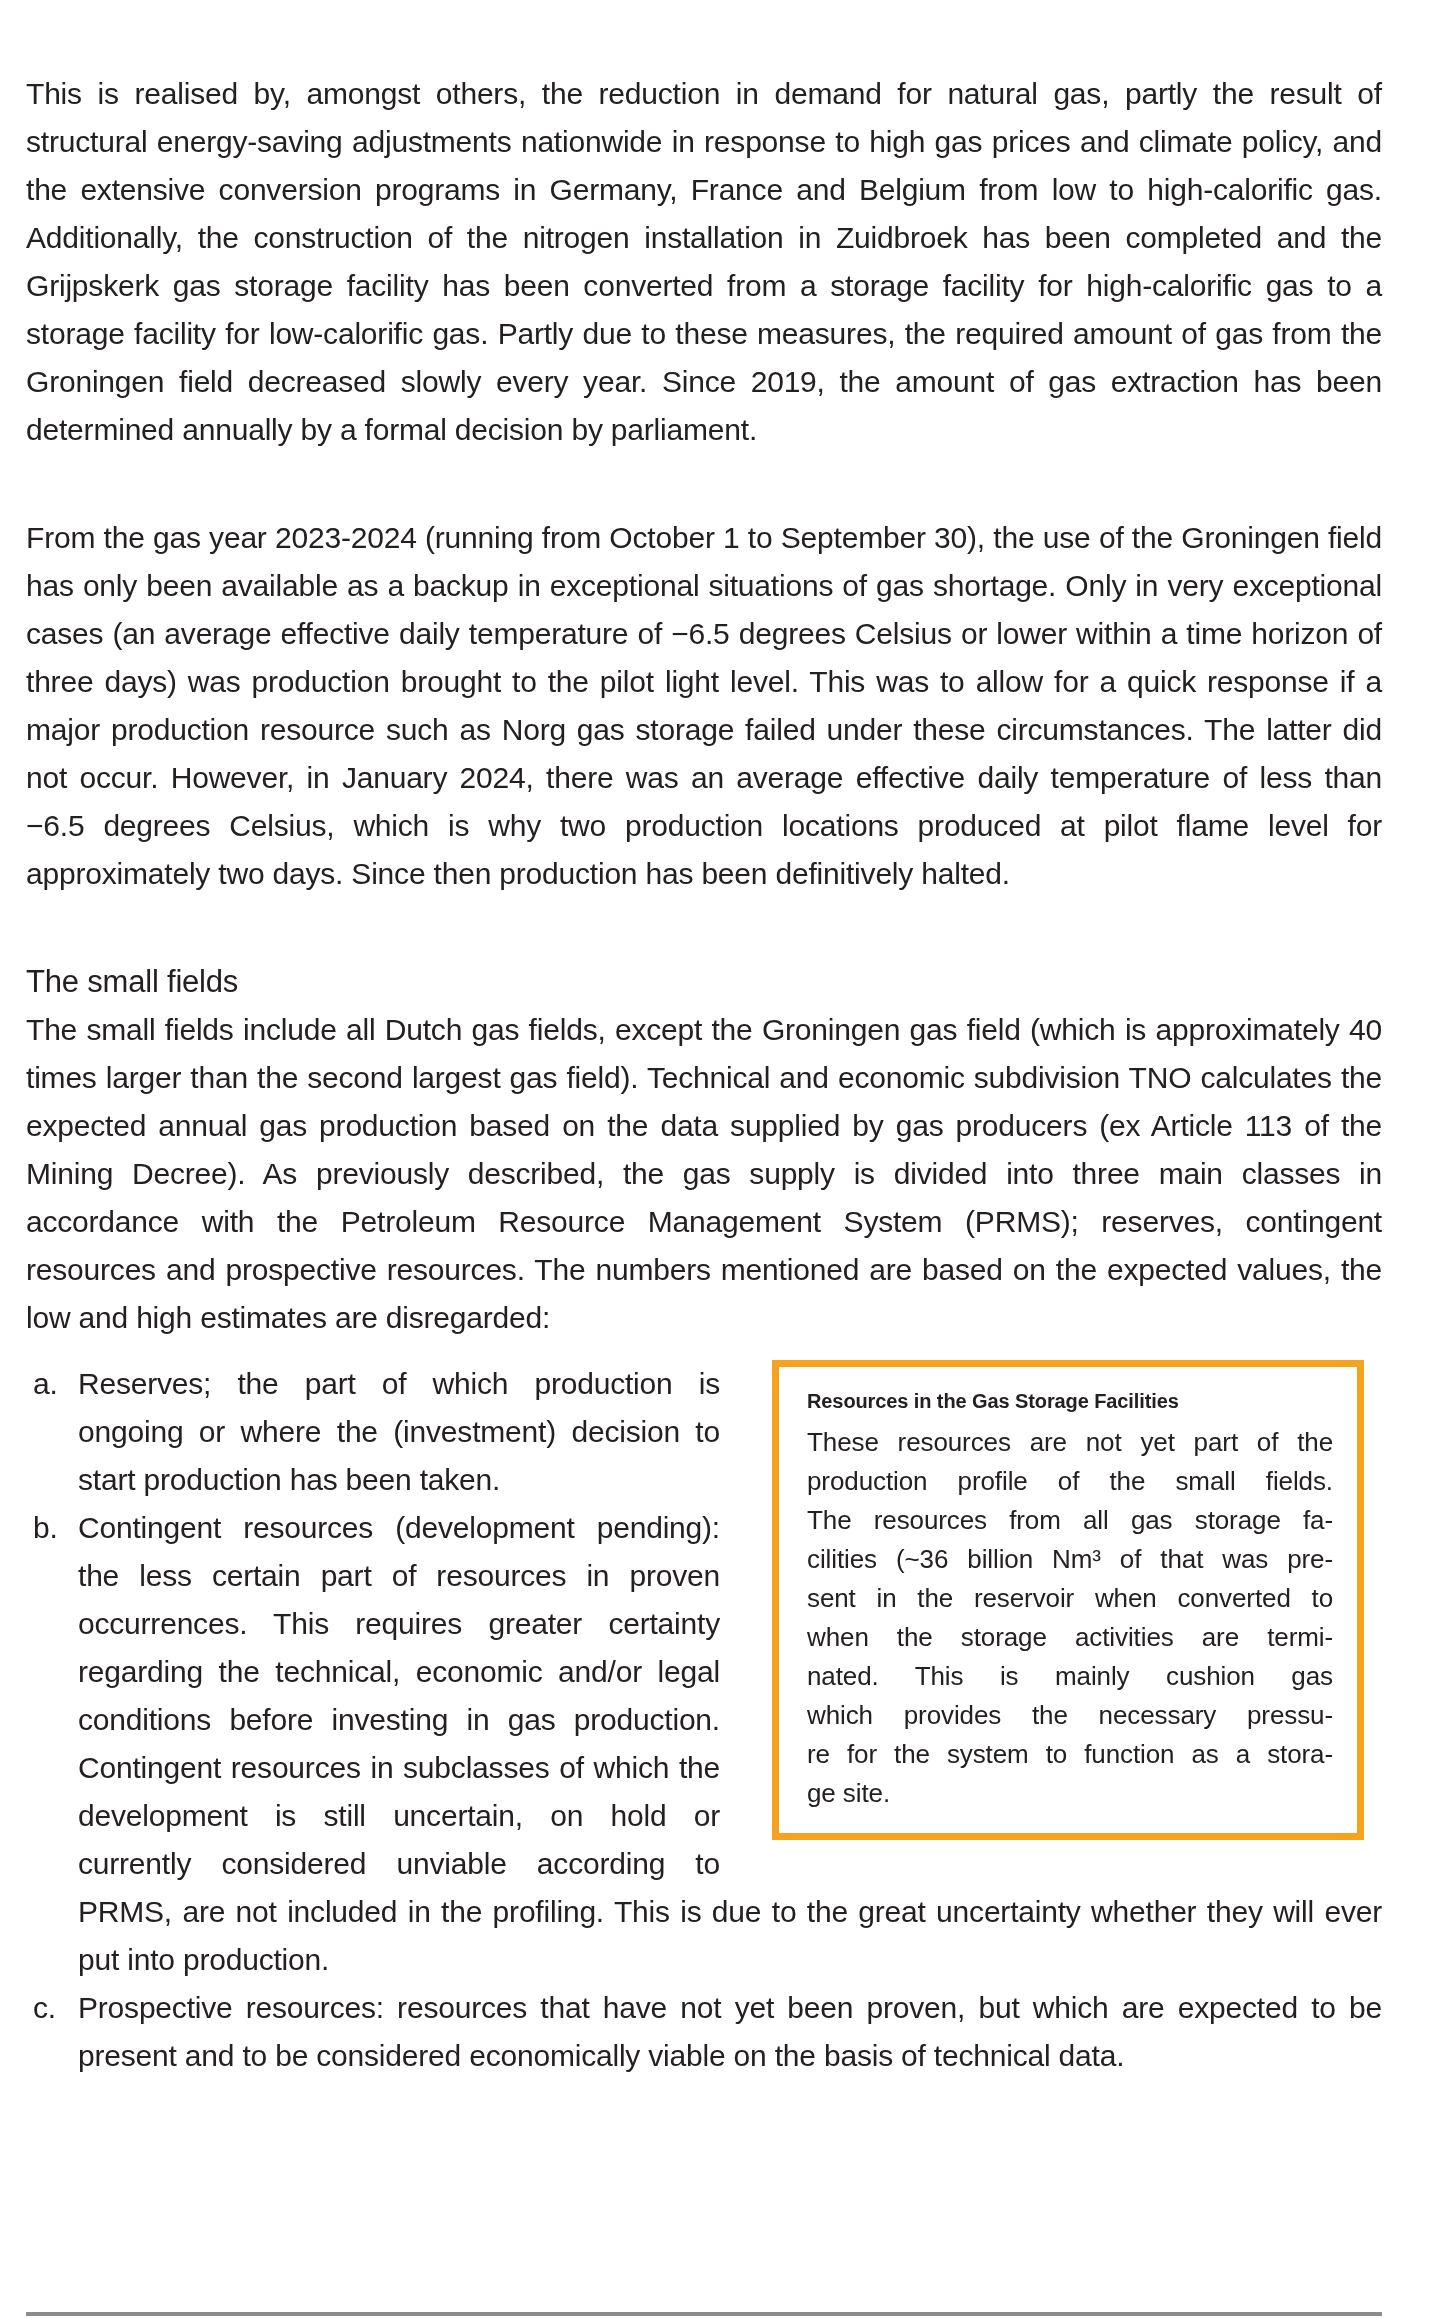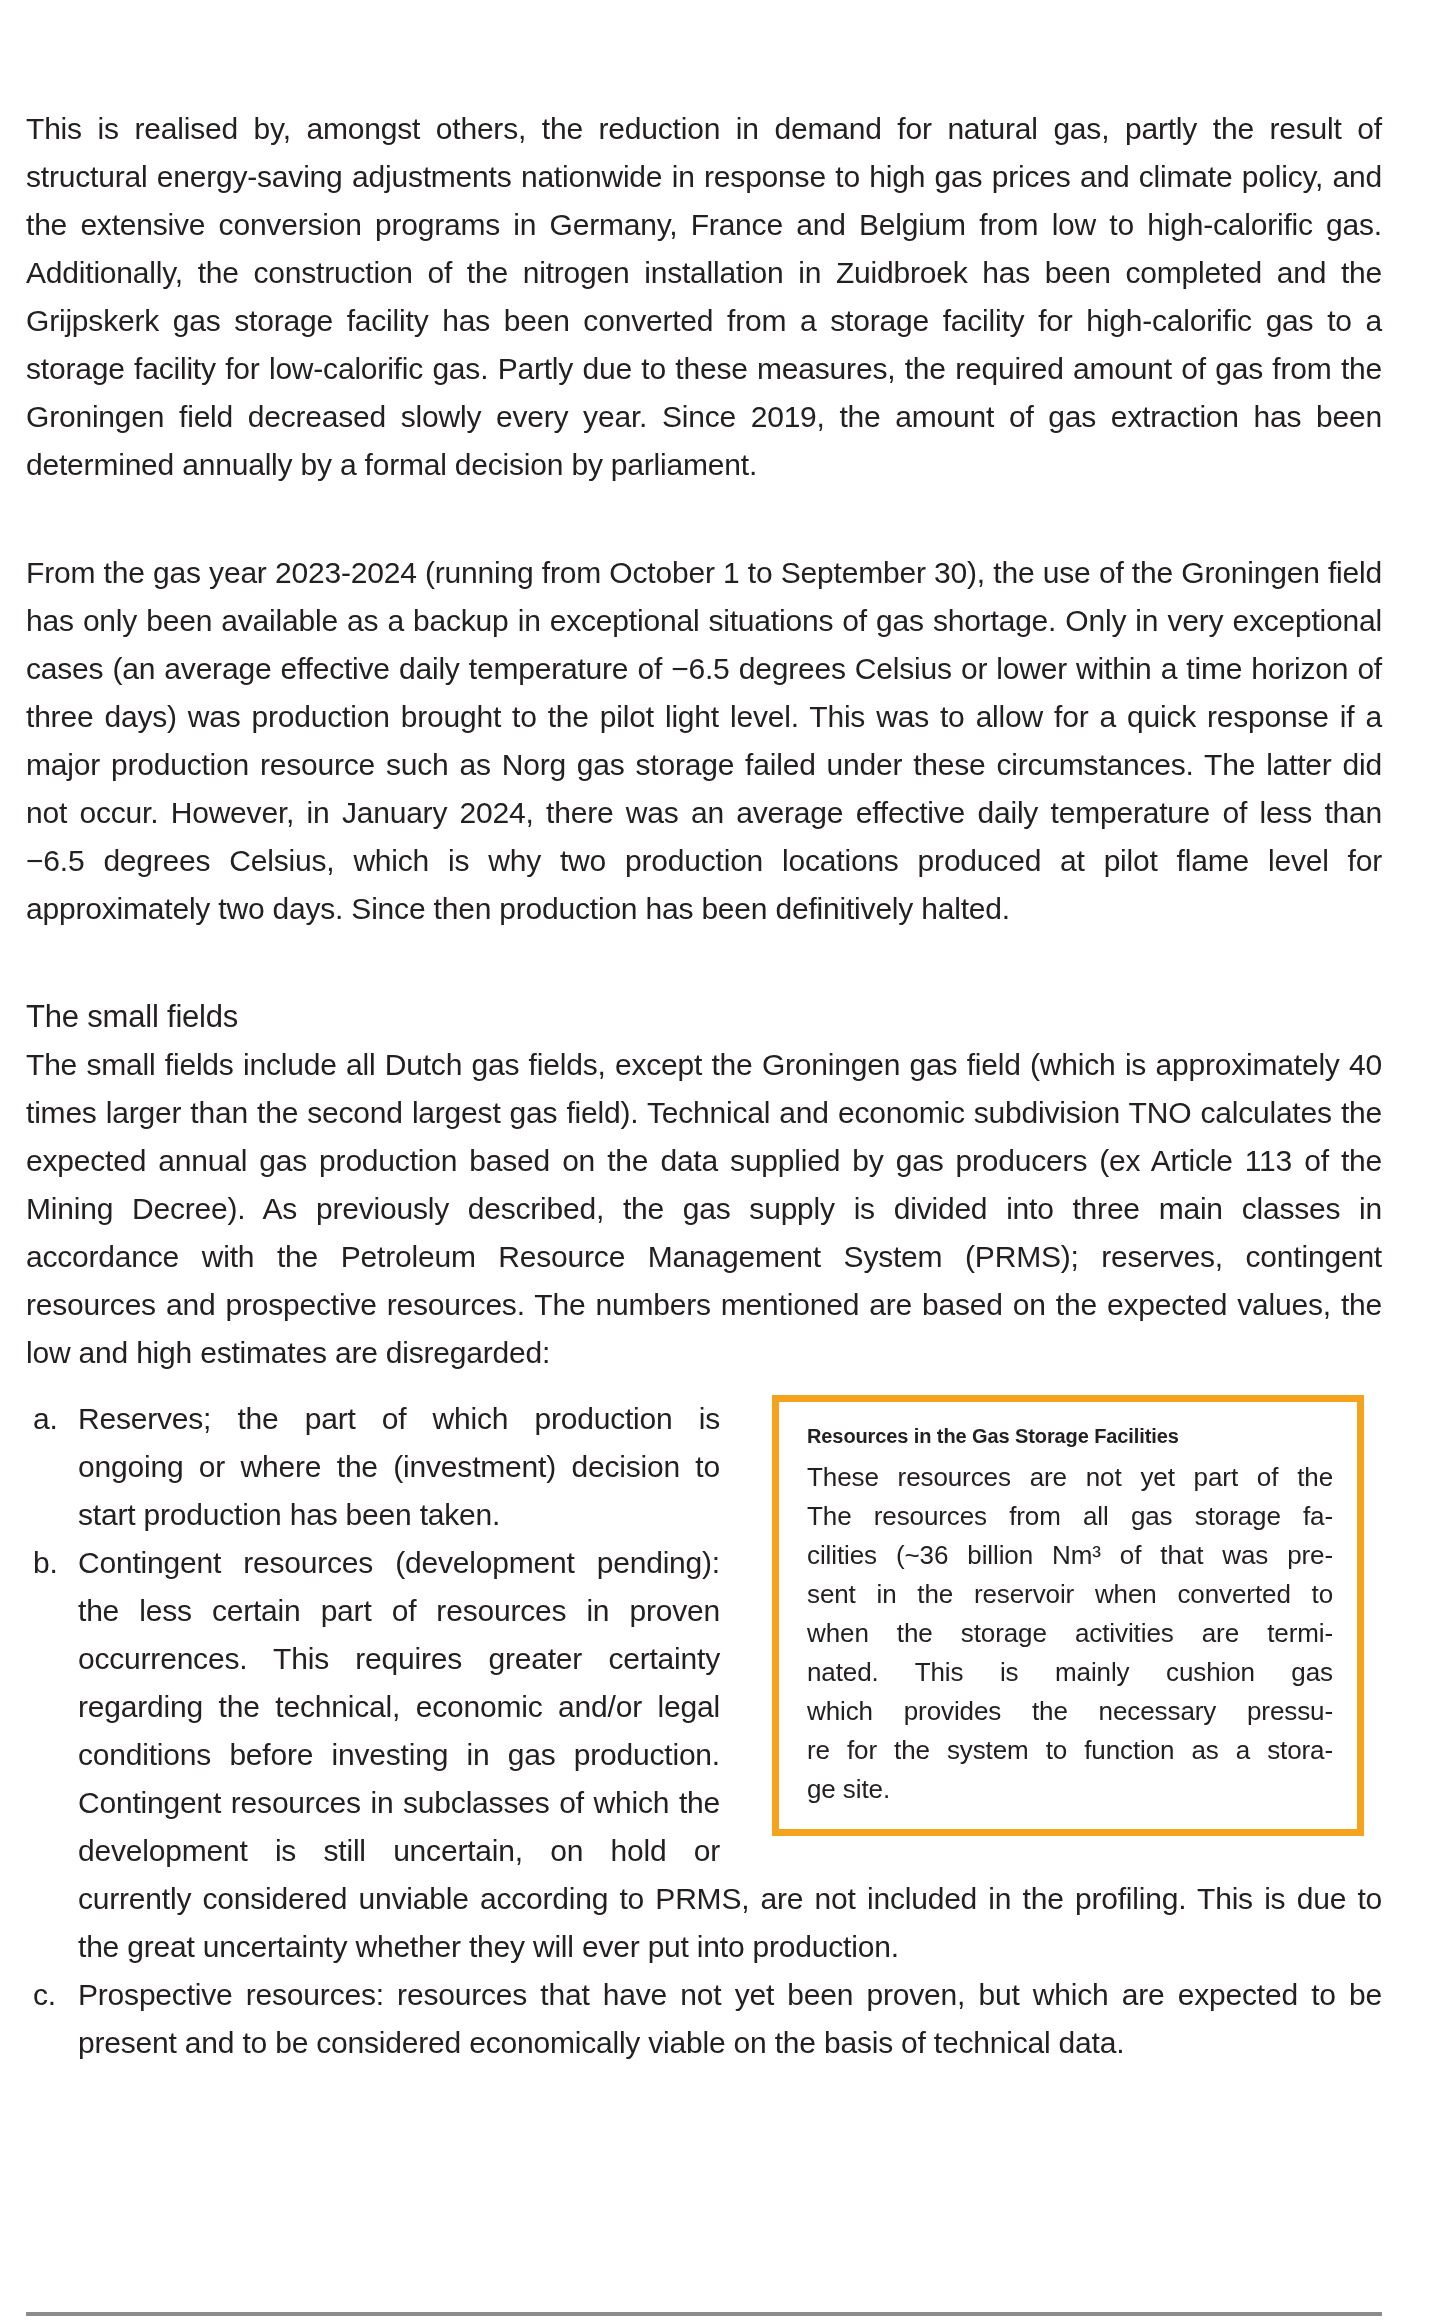--- a/index.html
+++ b/index.html
@@ -5,21 +5,21 @@
   html, body {
     margin: 0;
     padding: 0;
     background: #ffffff;
   }
   .page {
     position: relative;
     box-sizing: border-box;
     width: 1408px;
     height: 2324px;
-    padding: 105px 26px 0 26px;
+    padding: 70px 26px 0 26px;
     background: #ffffff;
     color: #242021;
     font-family: "Liberation Sans", "DejaVu Sans", sans-serif;
     font-size: 30px;
     line-height: 48px;
     letter-spacing: -0.2px;
     overflow: hidden;
   }
   .para {
     margin: 0 0 60px 0;
@@ -95,20 +95,21 @@
   <h2 class="heading">The small fields</h2>
 
   <p class="para intro">The small fields include all Dutch gas fields, except the Groningen gas field (which is approximately 40 times larger than the second largest gas field). Technical and economic subdivision TNO calculates the expected annual gas production based on the data supplied by gas producers (ex Article 113 of the Mining Decree). As previously described, the gas supply is divided into three main classes in accordance with the Petroleum Resource Management System (PRMS); reserves, contingent resources and prospective resources. The numbers mentioned are based on the expected values, the low and high estimates are disregarded:</p>
 
   <section class="list-area">
 
     <aside class="callout">
       <h3 class="callout-title">Resources in the Gas Storage Facilities</h3>
       <div class="callout-body">
         <div class="cl">These resources are not yet part of the</div>
+        <div class="cl">production profile of the small fields.</div>
         <div class="cl">The resources from all gas storage fa-</div>
         <div class="cl">cilities (~36 billion Nm³ of that was pre-</div>
         <div class="cl">sent in the reservoir when converted to</div>
         <div class="cl">when the storage activities are termi-</div>
         <div class="cl">nated. This is mainly cushion gas</div>
         <div class="cl">which provides the necessary pressu-</div>
         <div class="cl">re for the system to function as a stora-</div>
         <div class="cl last">ge site.</div>
       </div>
     </aside>

